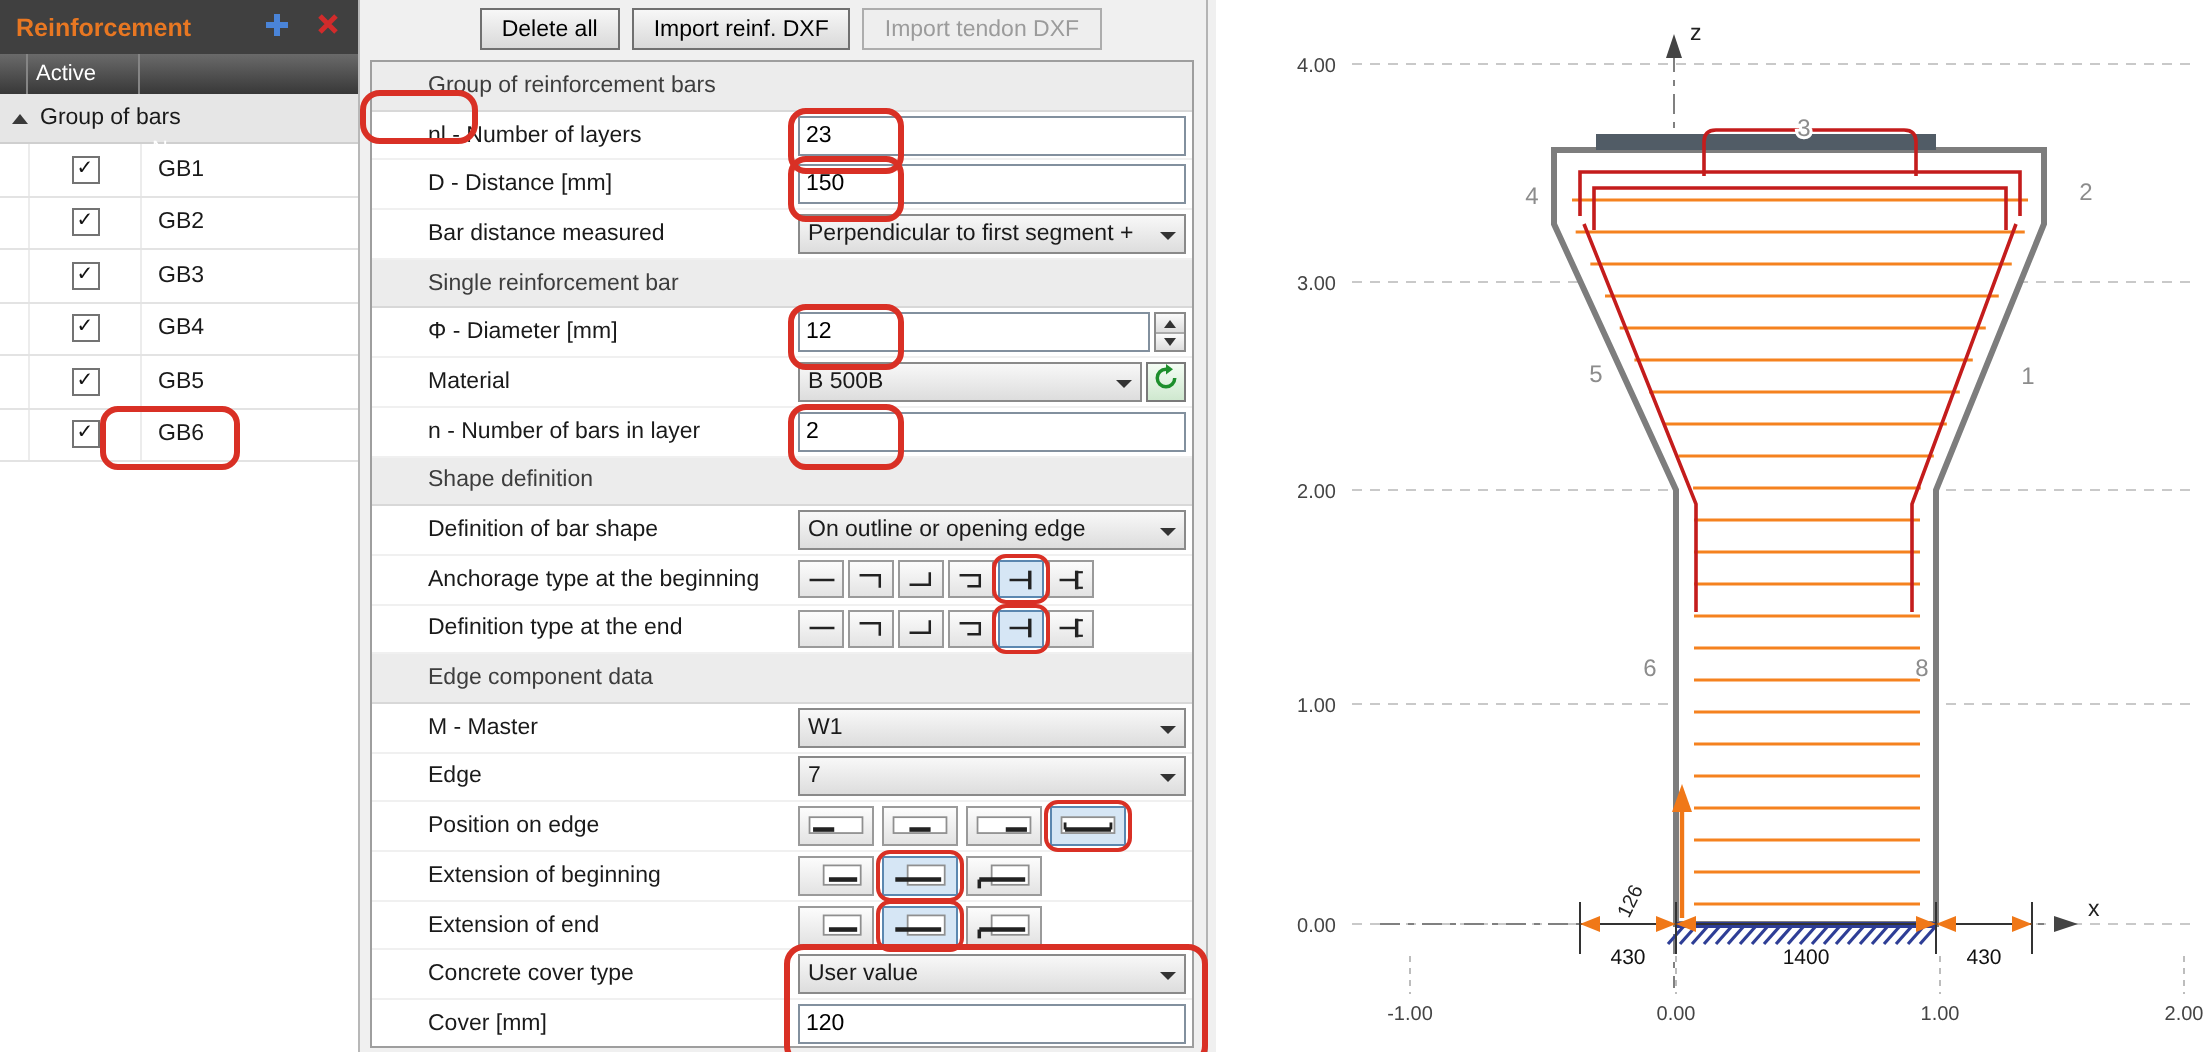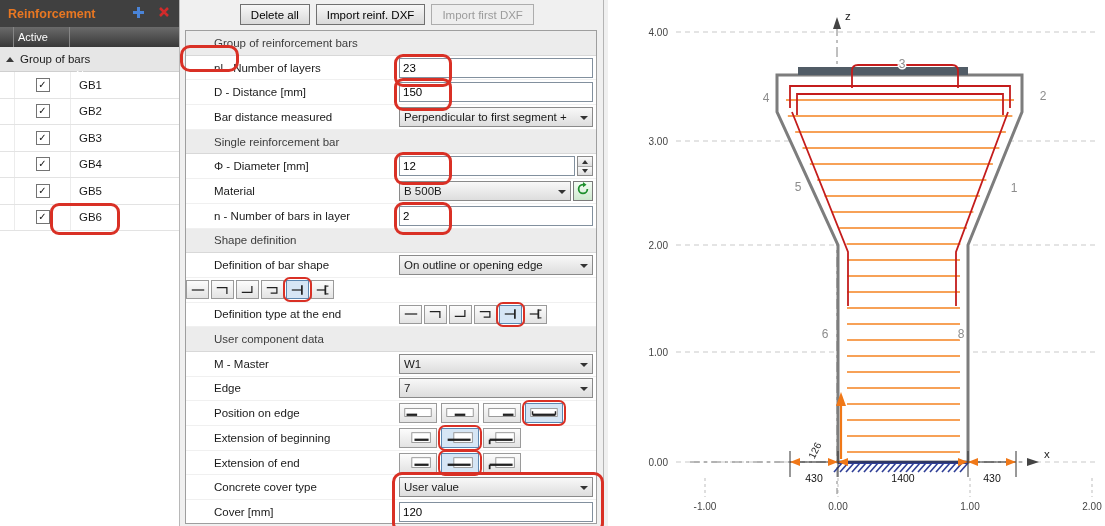--- a/index.html
+++ b/index.html
@@ -139,21 +139,21 @@
       </div>
   </div>
 
   <div class="toolbar">
     <span class="tb-wrap">
       <button class="tb-btn">Copy</button>
       <span class="hl hl-btn"></span>
     </span>
     <button class="tb-btn">Delete all</button>
     <button class="tb-btn">Import reinf. DXF</button>
-    <button class="tb-btn disabled">Import first DXF</button>
+    <button class="tb-btn disabled">Import tendon DXF</button>
   </div>
 
   <div class="prop-grid">
 
     <div class="pg-section">
         <span>Group of reinforcement bars</span>
       </div>
 
     <div class="pg-row">
       <div class="pg-label">nl - Number of layers</div>
@@ -235,20 +235,21 @@
       <div class="pg-label">Definition of bar shape</div>
       <div class="pg-control">
         <div class="pg-select">
           <span>On outline or opening edge</span>
           <span class="sel-arrow"></span>
         </div>
       </div>
     </div>
 
     <div class="pg-row">
+      <div class="pg-label">Anchorage type at the beginning</div>
       <div class="pg-control icons" id="anch-begin">
           <button class="icon-toggle">
             <svg viewBox="0 0 20 18" width="18" height="14">
               <path d="M2 9 H18" stroke="#222" stroke-width="1.6" fill="none"></path>
             </svg>
           </button>
           <button class="icon-toggle">
             <svg viewBox="0 0 20 18" width="18" height="14">
               <path d="M2 6 H15 V14" stroke="#222" stroke-width="1.6" fill="none"></path>
             </svg>
@@ -316,21 +317,21 @@
               <path d="M2 9 H13" stroke="#222" stroke-width="1.6" fill="none"></path>
               <path d="M13 3 V15" stroke="#222" stroke-width="2.2" fill="none"></path>
               <path d="M13 4 H17" stroke="#222" stroke-width="1.4" fill="none"></path>
               <path d="M13 14 H17" stroke="#222" stroke-width="1.4" fill="none"></path>
             </svg>
           </button>
         </div>
     </div>
 
     <div class="pg-section">
-        <span>User component data</span>
+        <span>Edge component data</span>
       </div>
 
     <div class="pg-row">
       <div class="pg-label">M - Master</div>
       <div class="pg-control">
         <div class="pg-select">
           <span>W1</span>
           <span class="sel-arrow"></span>
         </div>
       </div>

